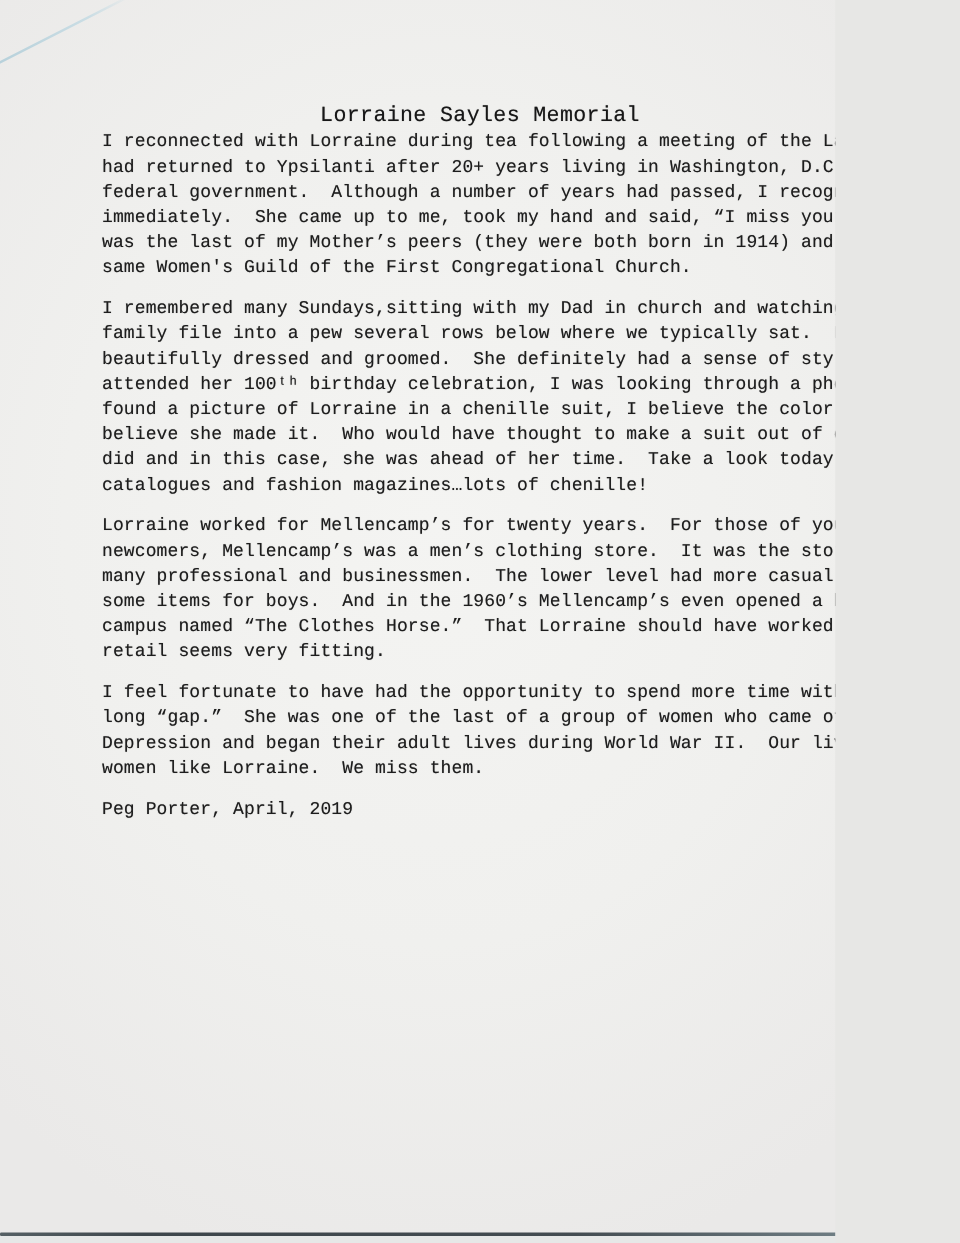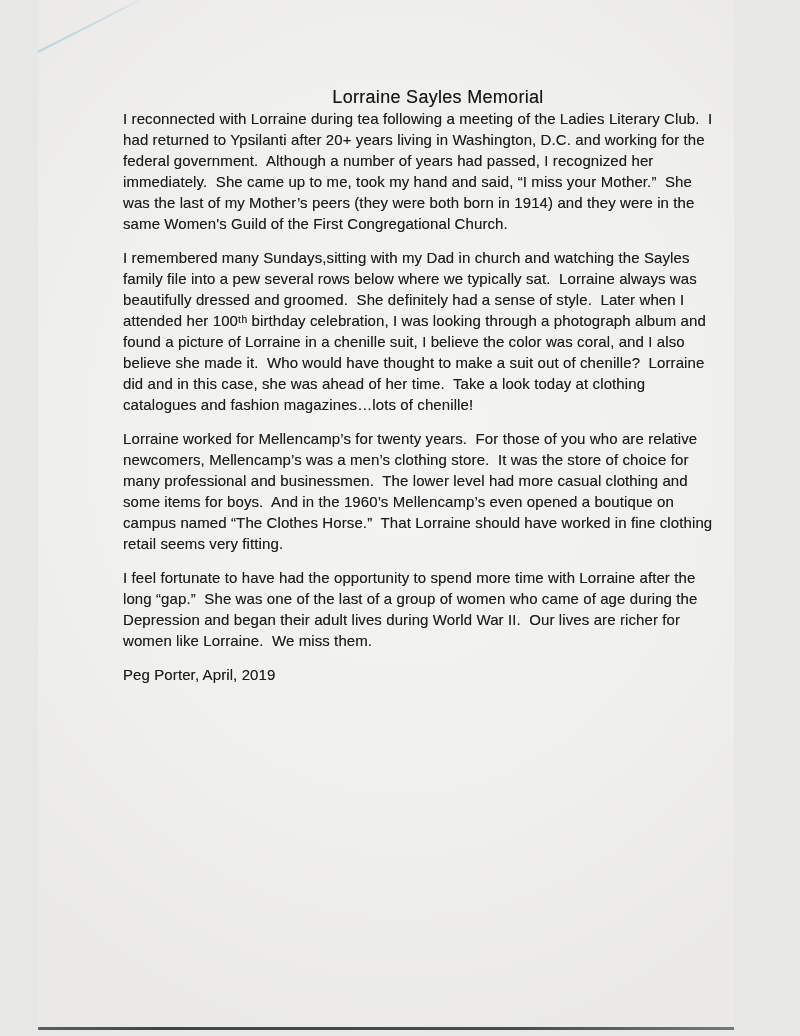--- a/index.html
+++ b/index.html
@@ -6,23 +6,22 @@
     margin: 0;
     padding: 0;
     background: #e7e7e5;
   }
   .page {
     position: relative;
     width: 696px;
     height: 1036px;
     overflow: hidden;
     background: radial-gradient(ellipse 560px 640px at 52% 42%, #f4f4f2 0%, #f0f0ee 55%, #eae9e8 100%);
-    font-family: Liberation Sans, sans-serif;
+    font-family: Liberation Mono, monospace;
     color: #1e1e1e;
-    margin-left: 38px;
   }
   .doc-title {
     position: absolute;
     top: 86px;
     left: 0;
     width: 800px;
     text-align: center;
     font-size: 18px;
     line-height: 22px;
     font-weight: 400;

